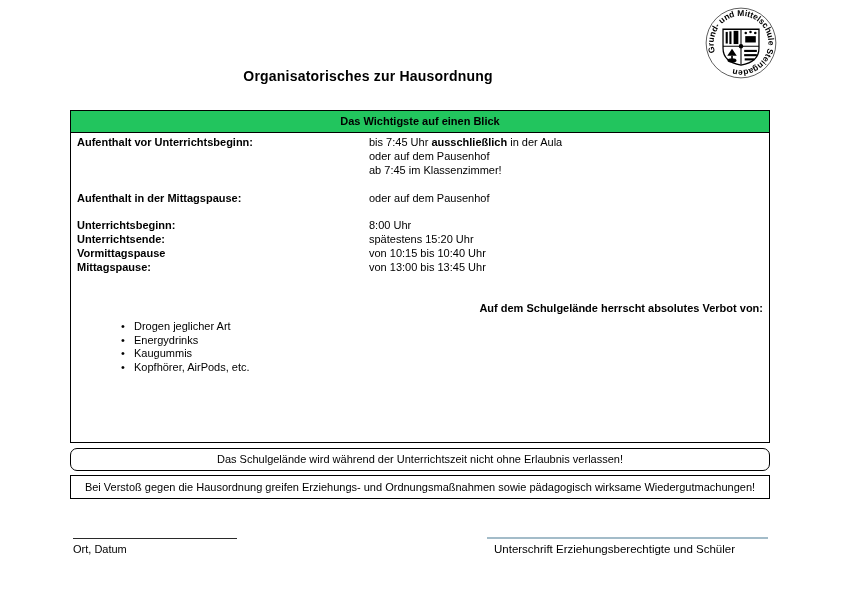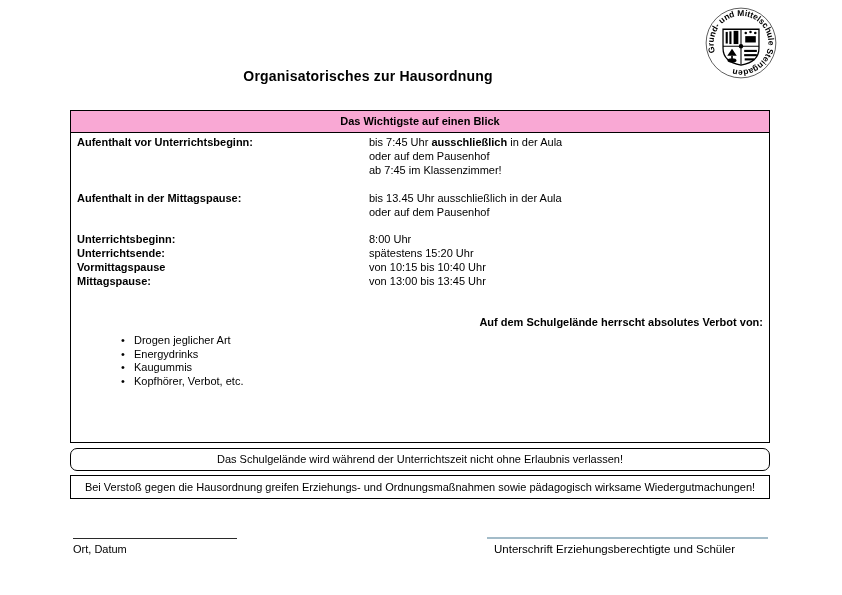--- a/index.html
+++ b/index.html
@@ -2,21 +2,21 @@
 <html><head>
 <meta charset="utf-8">
 <style>
   html,body{margin:0;padding:0;background:#fff;}
   .page{position:relative;width:842px;height:595px;background:#ffffff;overflow:hidden;
         font-family:"Liberation Sans", sans-serif;color:#000;}
   .doc-title{position:absolute;top:68px;left:0;width:736px;text-align:center;
              font-size:14px;font-weight:bold;letter-spacing:.2px;}
   .logo{position:absolute;left:704px;top:6px;width:74px;height:74px;}
   .doc{position:absolute;left:70px;top:110px;width:700px;font-size:11px;}
-  .tbl-header{box-sizing:border-box;border:1.5px solid #000;background:#f9a8d4;height:23px;
+  .tbl-header{box-sizing:border-box;border:1.5px solid #000;background:#22c55e;height:23px;
               line-height:20px;text-align:center;font-weight:bold;}
   .tbl-main{box-sizing:border-box;border:1.5px solid #000;border-top:none;height:310px;
             padding:2px 6px;line-height:14px;}
   .trow{display:grid;grid-template-columns:292px 1fr;}
   .trow .lbl{font-weight:bold;}
   .row-lunch{margin-top:14px;}
   .sched{margin-top:13px;}
   .verbot-h{margin-top:27px;font-weight:bold;text-align:right;}
   .bullets{margin:5px 0 0 0;padding:0 0 0 44px;list-style:none;}
   .bullets li{line-height:13.5px;}
@@ -83,21 +83,20 @@
         <div>
           <div><span>bis 7:45 Uhr </span><b>ausschließlich</b><span> in der Aula</span></div>
           <div>oder auf dem Pausenhof</div>
           <div>ab 7:45 im Klassenzimmer!</div>
         </div>
       </div>
 
       <div class="trow row-lunch">
         <div class="lbl">Aufenthalt in der Mittagspause:</div>
         <div>
-          <div>bis 13.45 Uhr ausschließlich in der Aula</div>
           <div>oder auf dem Pausenhof</div>
         </div>
       </div>
 
       <div class="sched">
         <div class="trow">
           <div class="lbl">Unterrichtsbeginn:</div>
           <div>8:00 Uhr</div>
         </div>
         <div class="trow">
@@ -113,21 +112,21 @@
           <div>von 13:00 bis 13:45 Uhr</div>
         </div>
       </div>
 
       <div class="verbot-h">Auf dem Schulgelände herrscht absolutes Verbot von:</div>
 
       <ul class="bullets">
         <li><span class="bullet-dot">•</span><span>Drogen jeglicher Art</span></li>
         <li><span class="bullet-dot">•</span><span>Energydrinks</span></li>
         <li><span class="bullet-dot">•</span><span>Kaugummis</span></li>
-        <li><span class="bullet-dot">•</span><span>Kopfhörer, Verbot, etc.</span></li>
+        <li><span class="bullet-dot">•</span><span>Kopfhörer, AirPods, etc.</span></li>
       </ul>
 
 
     </div>
 
     <div class="rule-box box-leave">Das Schulgelände wird während der Unterrichtszeit nicht ohne Erlaubnis verlassen!</div>
 
     <div class="rule-box box-violation">Bei Verstoß gegen die Hausordnung greifen Erziehungs- und Ordnungsmaßnahmen sowie pädagogisch wirksame Wiedergutmachungen!</div>
 
   </div>

